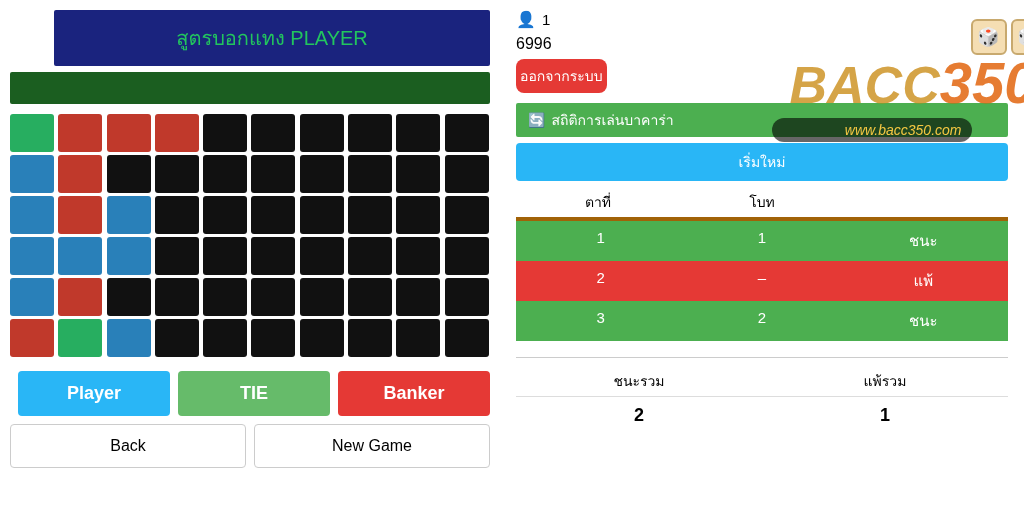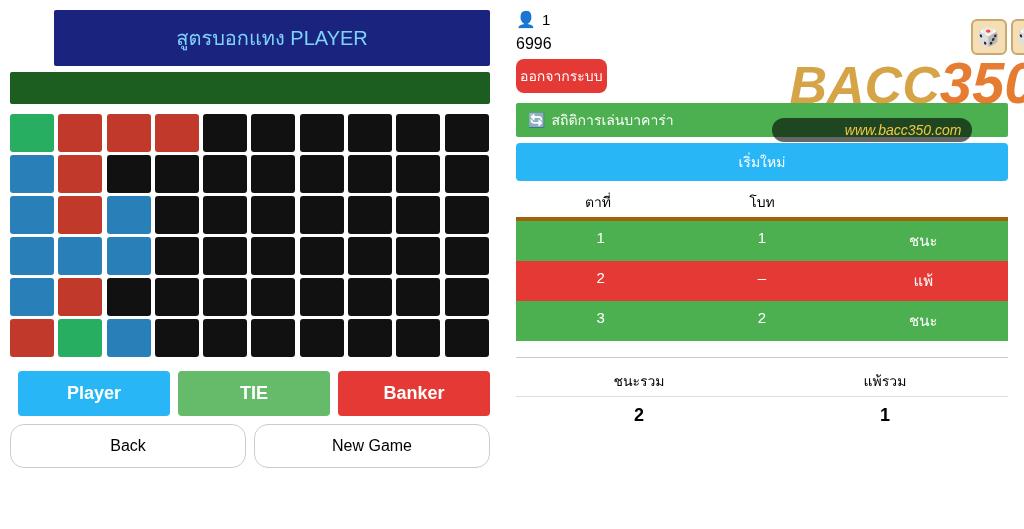--- a/index.html
+++ b/index.html
@@ -16,21 +16,21 @@
     .left-panel {
       width: 500px;
       padding: 10px;
       display: flex;
       flex-direction: column;
       gap: 6px;
     }
 
     .header-bar {
       background: #1a237e;
-      color: #7dd3fc;
+      color: #22c55e;
       text-align: center;
       padding: 12px;
       font-size: 20px;
       border-radius: 2px;
       margin-left: 44px;
     }
 
     .green-bar {
       background: #1b5e20;
       height: 32px;
@@ -83,21 +83,21 @@
       gap: 8px;
       margin-top: 2px;
     }
 
     .action-btn {
       flex: 1;
       padding: 12px;
       font-size: 16px;
       background: #fff;
       border: 1px solid #ccc;
-      border-radius: 14px;
+      border-radius: 4px;
       cursor: pointer;
       text-align: center;
     }
 
     
     .right-panel {
       flex: 1;
       padding: 10px 16px;
       display: flex;
       flex-direction: column;

